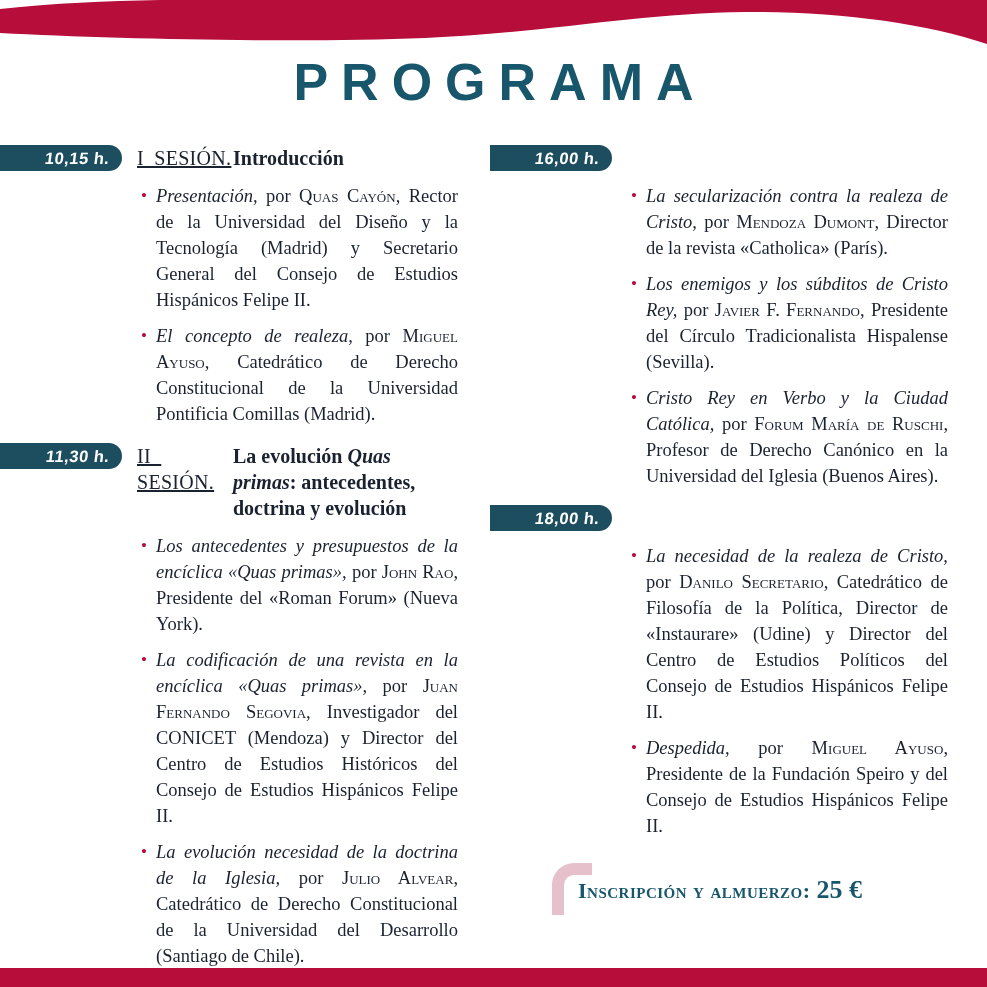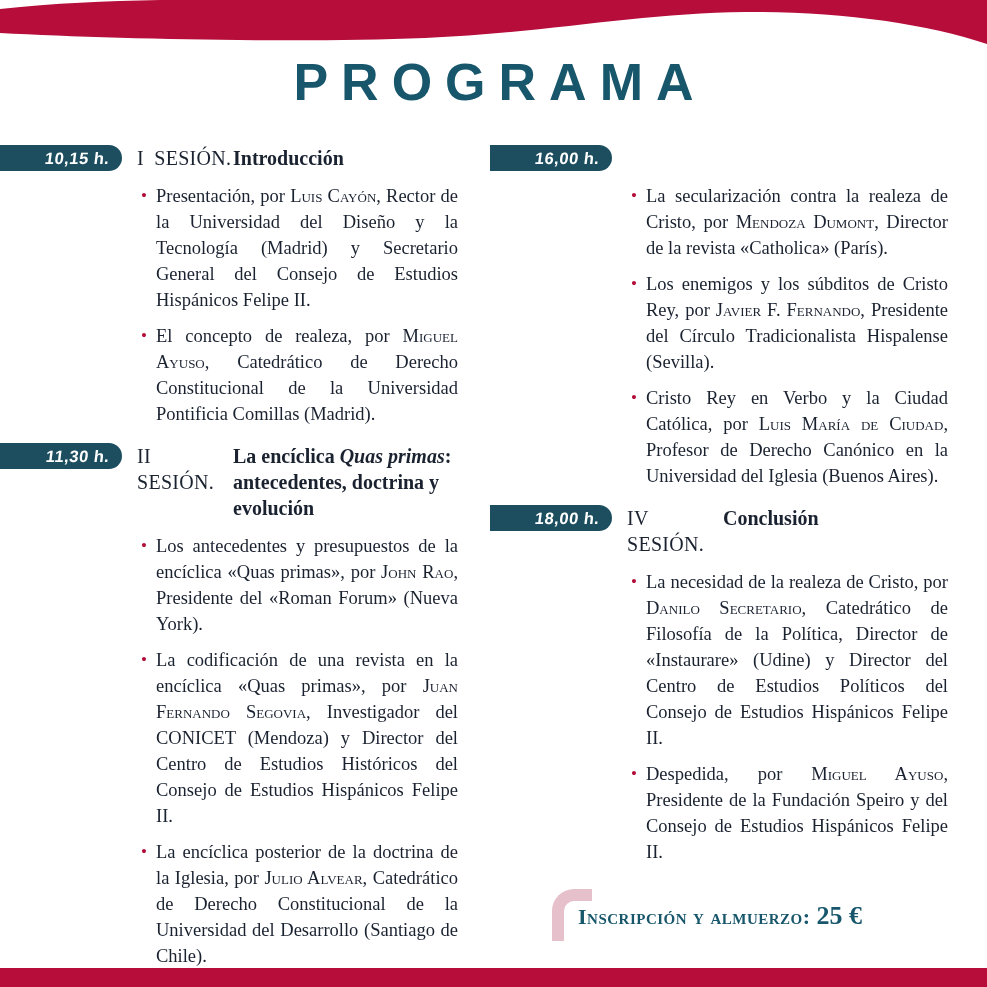--- a/index.html
+++ b/index.html
@@ -27,33 +27,33 @@
     display:flex;justify-content:flex-end;align-items:center;padding-right:12px;
   }
   .badge-text{
     color:#ffffff;font-family:"Liberation Sans",sans-serif;font-weight:bold;
     font-size:16.5px;letter-spacing:.5px;transform:skewX(-7deg);
   }
   .session-heading{
     display:flex;margin:0 0 0 15px;width:321px;
     font-size:20px;font-weight:normal;line-height:26px;
   }
-  .h-label{flex:0 0 96px;letter-spacing:.3px;}
+  .h-label{flex:0 0 96px;letter-spacing:.3px;text-decoration:underline;}
   .h-title{flex:1;}
   .seg-b,.h-title{font-weight:bold;}
   .seg-bi{font-weight:bold;font-style:italic;margin-top:32px;}
   .plain-title{margin-left:15px;font-weight:bold;font-size:20px;line-height:26px;}
   .items{list-style:none;margin:12px 0 0 137px;padding:0;width:321px;}
   .item{
     position:relative;padding-left:19px;margin:0 0 10px 0;
     font-size:18.5px;line-height:26px;text-align:justify;
   }
   .item:last-child{margin-bottom:0;}
   .bullet{position:absolute;left:4px;top:0;color:#b5103c;font-size:17px;}
-  .seg-i{}
+  .seg-i{font-style:italic;}
   .seg-sc{font-variant:small-caps;}
   
   .inscription{position:relative;margin:24px 0 0 62px;width:396px;padding:4px 0 6px 26px;}
   .bracket-tl{
     position:absolute;left:0;top:0;width:40px;height:52px;
     border-left:12px solid #e6c0ca;border-top:12px solid #e6c0ca;
     border-top-left-radius:22px;box-sizing:border-box;
   }
   .insc-heading{margin:8px 0 6px 0;color:#17566b;}
   .insc-label{font-variant:small-caps;font-weight:bold;font-size:22px;letter-spacing:.5px;}
@@ -75,70 +75,66 @@
       <div class="session-row">
         <span class="time-badge">
           <span class="badge-text">10,15 h.</span>
         </span>
         <h2 class="session-heading">
           <span class="h-label">I SESIÓN.</span>
           <span class="h-title"><span class="seg-b">Introducción</span></span>
         </h2>
       </div>
       <ul class="items">
-        <li class="item"><span class="bullet">•</span><span class="seg-i">Presentación,</span><span class="seg-n"> por </span><span class="seg-sc">Luis Cayón</span><span class="seg-n">, Rector de la Universidad del Diseño y la Tecnología (Madrid) y Secretario General del Consejo de Estudios Hispánicos Felipe II.</span></li>
+        <li class="item"><span class="bullet">•</span><span class="seg-i">Presentación,</span><span class="seg-n"> por </span><span class="seg-sc">Quas Cayón</span><span class="seg-n">, Rector de la Universidad del Diseño y la Tecnología (Madrid) y Secretario General del Consejo de Estudios Hispánicos Felipe II.</span></li>
         <li class="item"><span class="bullet">•</span><span class="seg-i">El concepto de realeza,</span><span class="seg-n"> por </span><span class="seg-sc">Miguel Ayuso</span><span class="seg-n">, Catedrático de Derecho Constitucional de la Universidad Pontificia Comillas (Madrid).</span></li>
       </ul>
     </section>
     <section class="session">
       <div class="session-row">
         <span class="time-badge">
           <span class="badge-text">11,30 h.</span>
         </span>
         <h2 class="session-heading">
           <span class="h-label">II SESIÓN.</span>
-          <span class="h-title"><span class="seg-b">La encíclica </span><span class="seg-bi">Quas primas</span><span class="seg-b">: antecedentes, doctrina y evolución</span></span>
+          <span class="h-title"><span class="seg-b">La evolución </span><span class="seg-bi">Quas primas</span><span class="seg-b">: antecedentes, doctrina y evolución</span></span>
         </h2>
       </div>
       <ul class="items">
         <li class="item"><span class="bullet">•</span><span class="seg-i">Los antecedentes y presupuestos de la encíclica «Quas primas»,</span><span class="seg-n"> por </span><span class="seg-sc">John Rao</span><span class="seg-n">, Presidente del «Roman Forum» (Nueva York).</span></li>
         <li class="item"><span class="bullet">•</span><span class="seg-i">La codificación de una revista en la encíclica «Quas primas»,</span><span class="seg-n"> por </span><span class="seg-sc">Juan Fernando Segovia</span><span class="seg-n">, Investigador del CONICET (Mendoza) y Director del Centro de Estudios Históricos del Consejo de Estudios Hispánicos Felipe II.</span></li>
-        <li class="item"><span class="bullet">•</span><span class="seg-i">La encíclica posterior de la doctrina de la Iglesia,</span><span class="seg-n"> por </span><span class="seg-sc">Julio Alvear</span><span class="seg-n">, Catedrático de Derecho Constitucional de la Universidad del Desarrollo (Santiago de Chile).</span></li>
+        <li class="item"><span class="bullet">•</span><span class="seg-i">La evolución necesidad de la doctrina de la Iglesia,</span><span class="seg-n"> por </span><span class="seg-sc">Julio Alvear</span><span class="seg-n">, Catedrático de Derecho Constitucional de la Universidad del Desarrollo (Santiago de Chile).</span></li>
       </ul>
     </section>
     <section class="session">
       <div class="session-row">
         <span class="time-badge"></span>
         <span class="plain-title">Almuerzo</span>
       </div>
     </section>
   </div>
 <div class="col col-right" id="col-right">
 
 <section class="session">
       <div class="session-row">
         <span class="time-badge">
           <span class="badge-text">16,00 h.</span>
         </span>
       </div>
       <ul class="items">
         <li class="item"><span class="bullet">•</span><span class="seg-i">La secularización contra la realeza de Cristo,</span><span class="seg-n"> por </span><span class="seg-sc">Mendoza Dumont</span><span class="seg-n">, Director de la revista «Catholica» (París).</span></li>
         <li class="item"><span class="bullet">•</span><span class="seg-i">Los enemigos y los súbditos de Cristo Rey,</span><span class="seg-n"> por </span><span class="seg-sc">Javier F. Fernando</span><span class="seg-n">, Presidente del Círculo Tradicionalista Hispalense (Sevilla).</span></li>
-        <li class="item"><span class="bullet">•</span><span class="seg-i">Cristo Rey en Verbo y la Ciudad Católica,</span><span class="seg-n"> por </span><span class="seg-sc">Luis María de Ciudad</span><span class="seg-n">, Profesor de Derecho Canónico en la Universidad del Iglesia (Buenos Aires).</span></li>
+        <li class="item"><span class="bullet">•</span><span class="seg-i">Cristo Rey en Verbo y la Ciudad Católica,</span><span class="seg-n"> por </span><span class="seg-sc">Forum María de Ruschi</span><span class="seg-n">, Profesor de Derecho Canónico en la Universidad del Iglesia (Buenos Aires).</span></li>
       </ul>
     </section>
     <section class="session">
       <div class="session-row">
         <span class="time-badge">
           <span class="badge-text">18,00 h.</span>
         </span>
-        <h2 class="session-heading">
-          <span class="h-label">IV SESIÓN.</span>
-          <span class="h-title"><span class="seg-b">Conclusión</span></span>
-        </h2>
       </div>
       <ul class="items">
         <li class="item"><span class="bullet">•</span><span class="seg-i">La necesidad de la realeza de Cristo,</span><span class="seg-n"> por </span><span class="seg-sc">Danilo Secretario</span><span class="seg-n">, Catedrático de Filosofía de la Política, Director de «Instaurare» (Udine) y Director del Centro de Estudios Políticos del Consejo de Estudios Hispánicos Felipe II.</span></li>
         <li class="item"><span class="bullet">•</span><span class="seg-i">Despedida,</span><span class="seg-n"> por </span><span class="seg-sc">Miguel Ayuso</span><span class="seg-n">, Presidente de la Fundación Speiro y del Consejo de Estudios Hispánicos Felipe II.</span></li>
       </ul>
     </section>
     <div class="inscription">
       <span class="bracket-tl"></span>
       <div class="insc-heading"><span class="insc-label">Inscripción y almuerzo:</span><span class="insc-price">25 €</span></div>
     </div>

